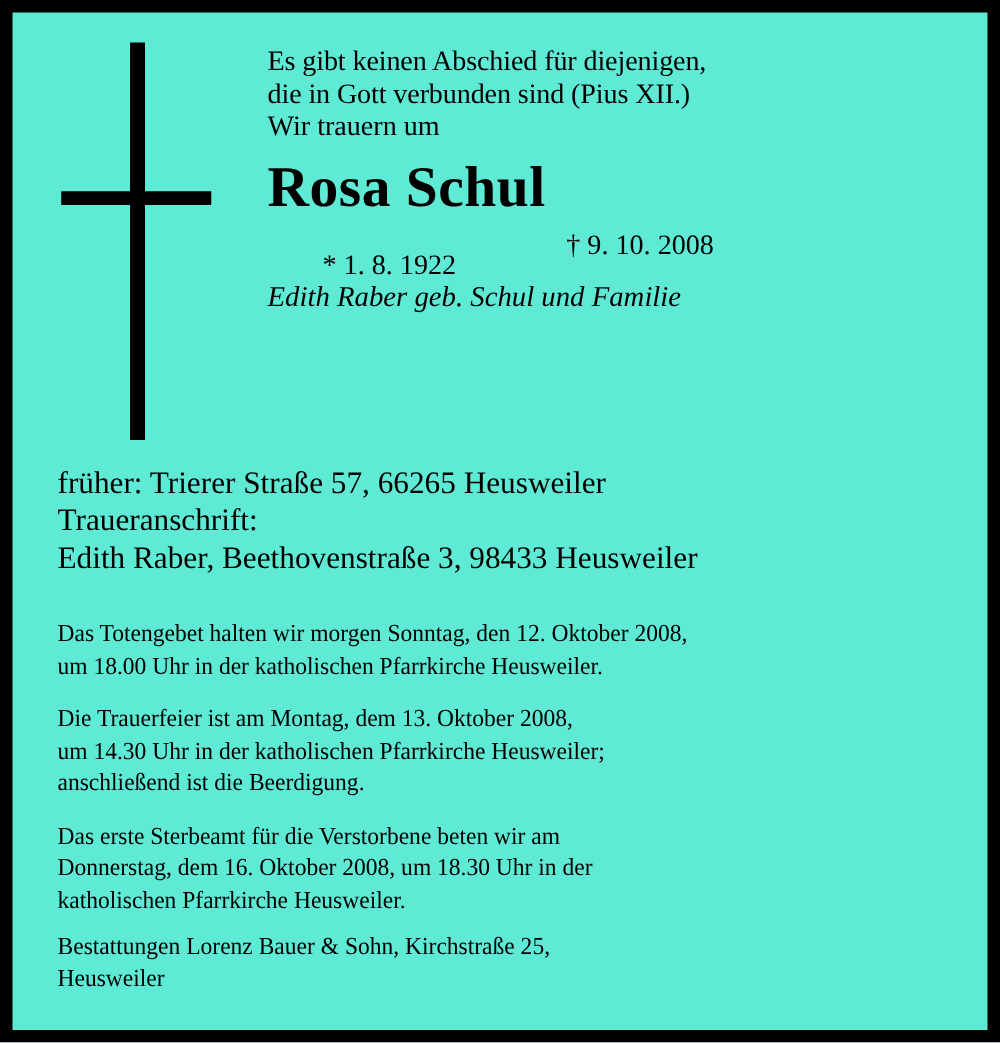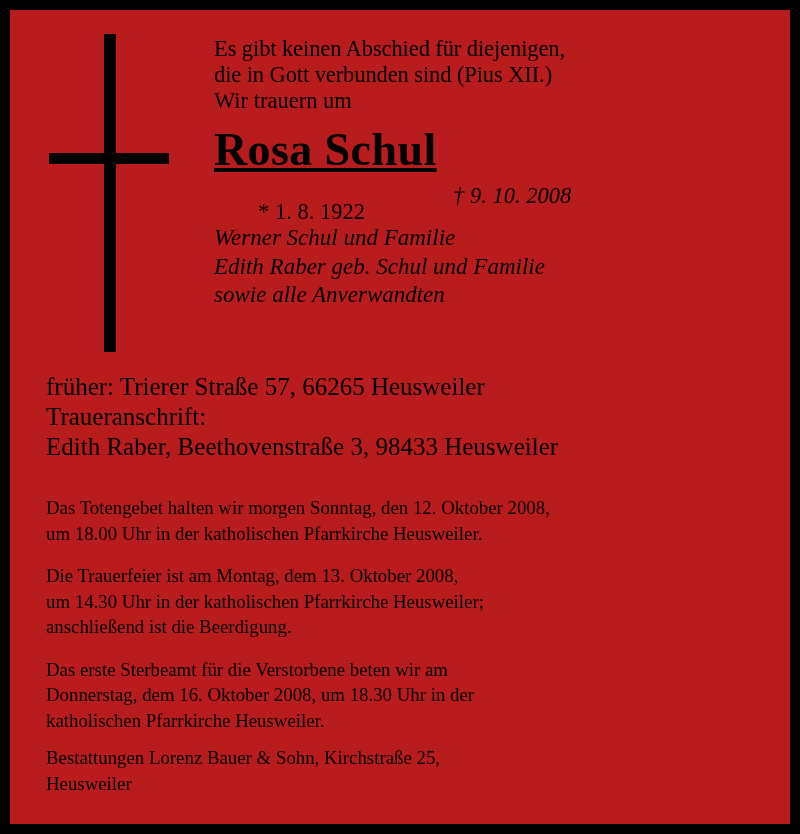--- a/index.html
+++ b/index.html
@@ -22,21 +22,21 @@
     background: #000000;
     padding: 10px;
     overflow: hidden;
   }
 
   .sheet {
     position: relative;
     width: 100%;
     height: 100%;
     box-sizing: border-box;
-    background: #b91c1c;
+    background: #5eead4;
     overflow: hidden;
   }
 
   
   .cross {
     position: absolute;
     left: 38px;
     top: 24px;
     width: 160px;
     height: 332px;
@@ -79,33 +79,32 @@
     white-space: nowrap;
   }
 
   .deceased-name {
     font-size: 46px;
     line-height: 52px;
     font-weight: bold;
     margin-top: 10px;
     letter-spacing: 0.4px;
     white-space: nowrap;
-    text-decoration: underline;
   }
 
   .dates-row {
     position: relative;
     height: 28px;
     margin-top: 6px;
     font-size: 22.5px;
     line-height: 28px;
     white-space: nowrap;
   }
   .dates-row .date-birth { position: absolute; left: 0px;   top: 16px; margin-left: 44px; }
-  .dates-row .date-death { position: absolute; left: 239px; top: 0; font-style: italic; }
+  .dates-row .date-death { position: absolute; left: 239px; top: 0; }
 
   .survivors {
     margin-top: 14px;
     font-style: italic;
     font-size: 23px;
     line-height: 28.5px;
   }
   .survivors .line { display: block; white-space: nowrap; }
 
   
@@ -167,23 +166,21 @@
       <div class="mourn-line">Wir trauern um</div>
 
       <div class="deceased-name">Rosa Schul</div>
 
       <div class="dates-row">
         <span class="date-birth">* 1. 8. 1922</span>
         <span class="date-death">† 9. 10. 2008</span>
       </div>
 
       <div class="survivors">
-        <span class="line">Werner Schul und Familie</span>
         <span class="line">Edith Raber geb. Schul und Familie</span>
-        <span class="line">sowie alle Anverwandten</span>
       </div>
 
     </div>
 
     <div class="address-block">
       <span class="line">früher: Trierer Straße 57, 66265 Heusweiler</span>
       <span class="line">Traueranschrift:</span>
       <span class="line">Edith Raber, Beethovenstraße 3, 98433 Heusweiler</span>
     </div>
 

